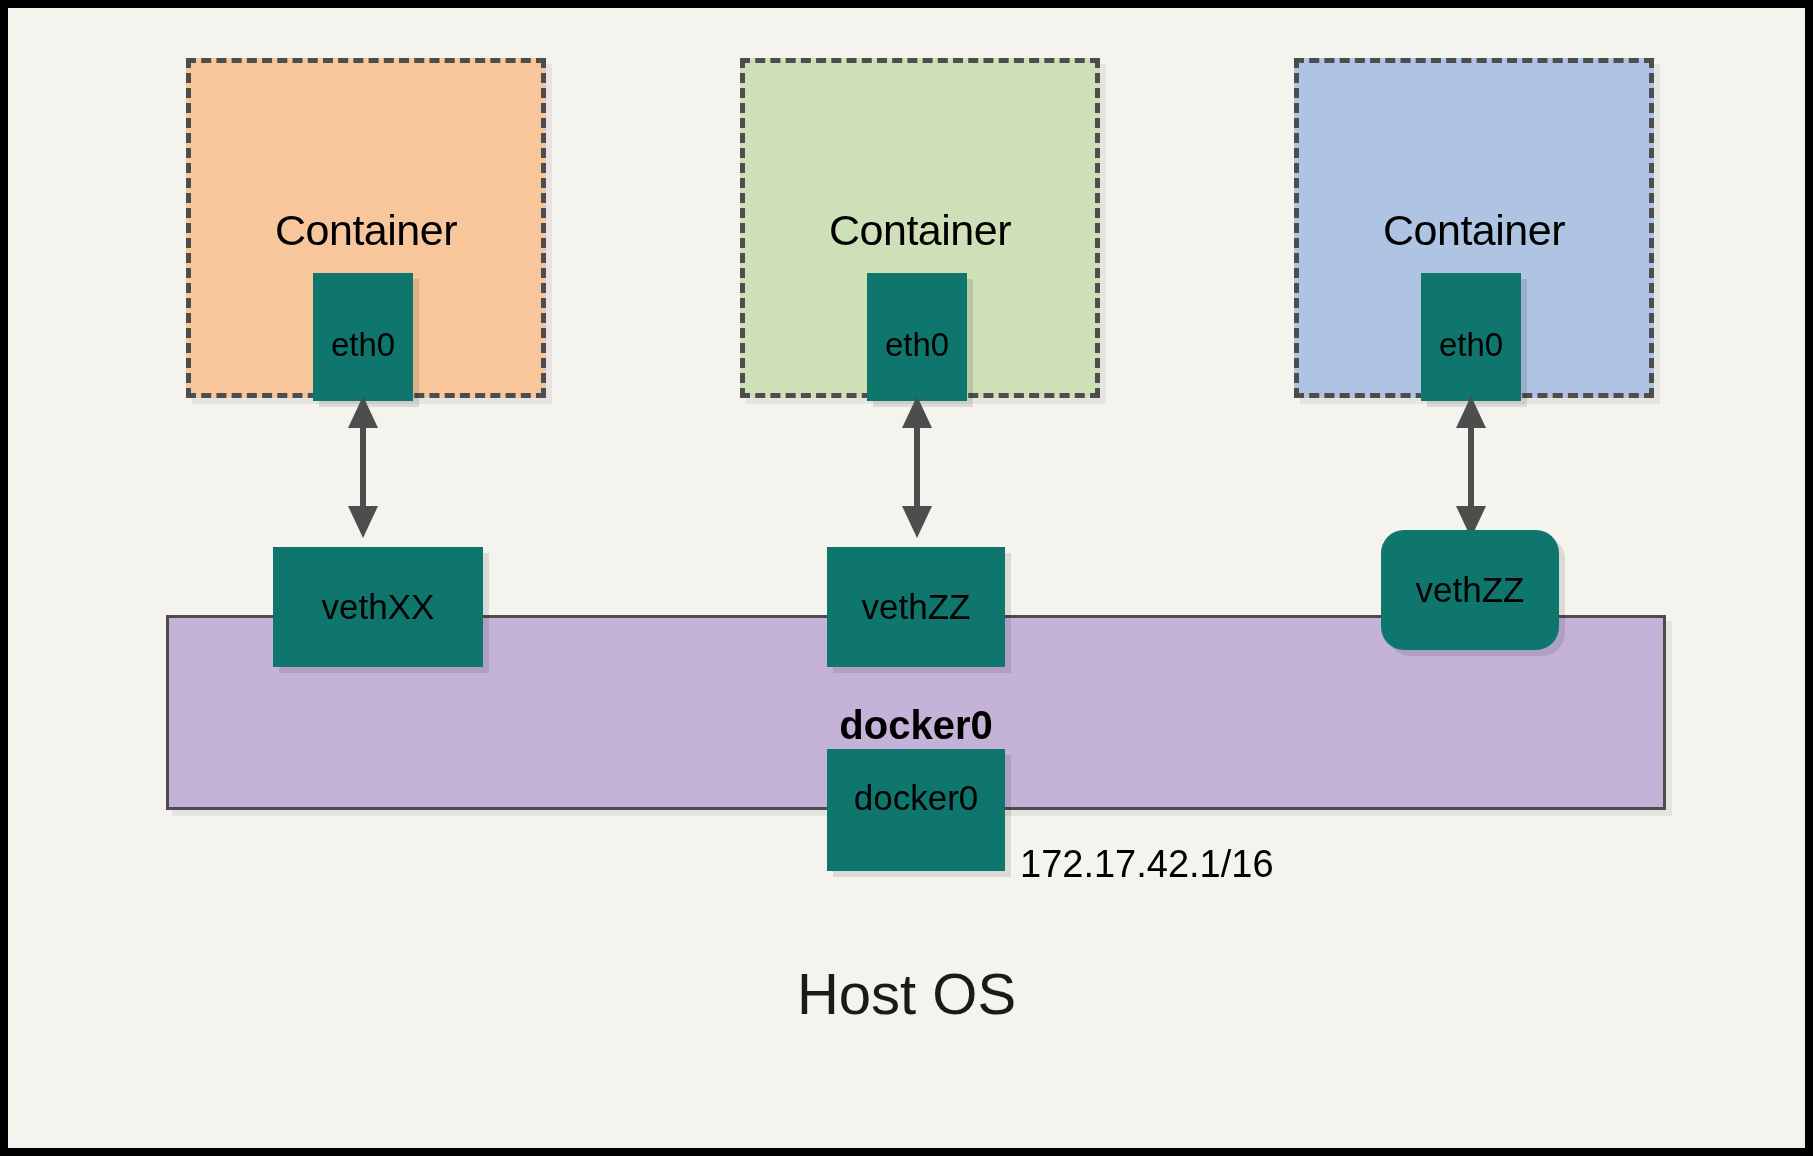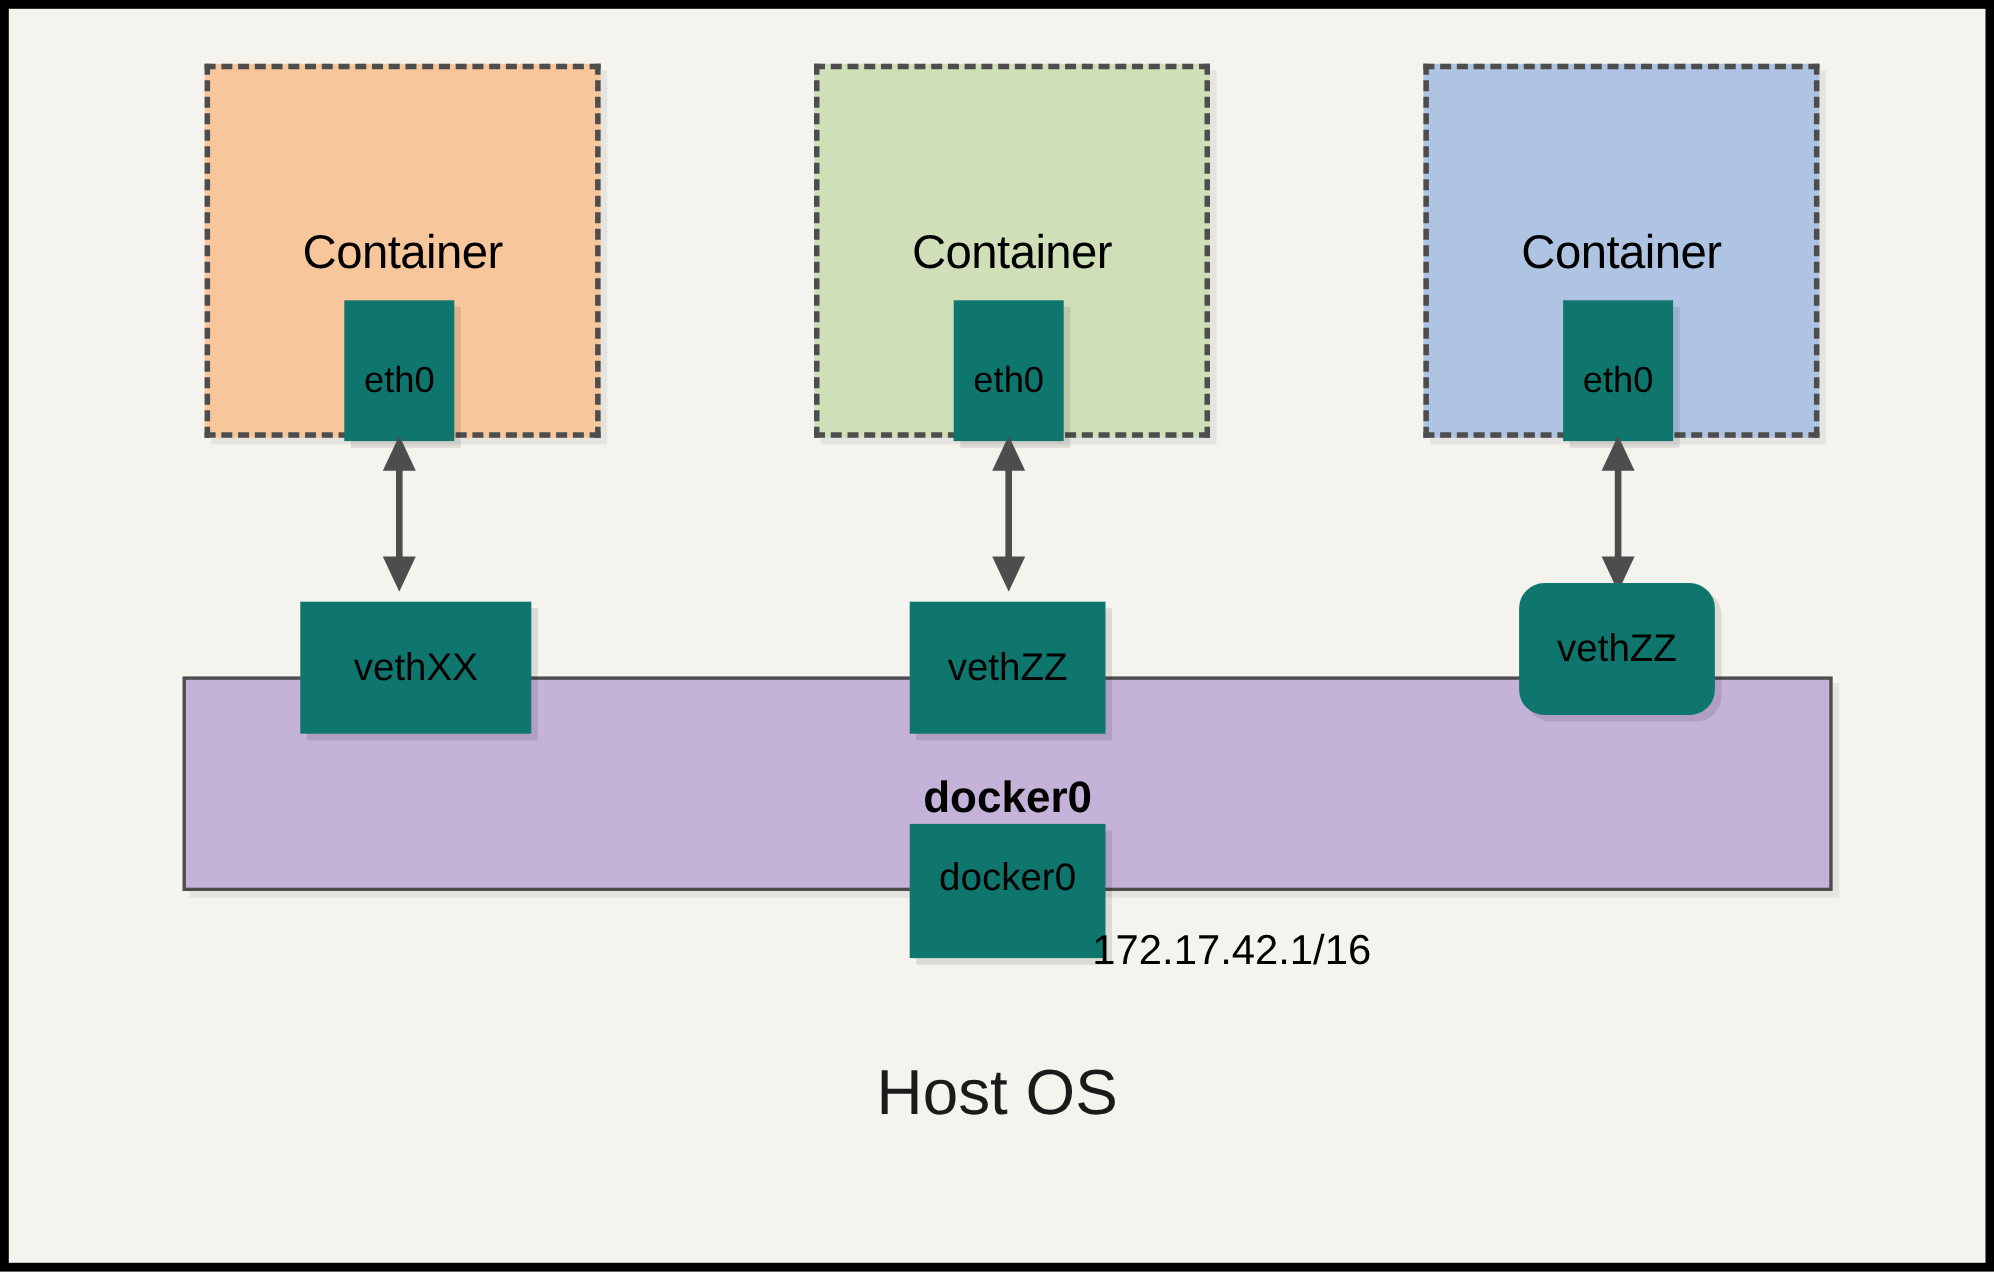--- a/index.html
+++ b/index.html
@@ -168,18 +168,18 @@
       <span>vethZZ</span>
     </div>
     <div class="note note-veth" style="left:1373px; top:522px; width:178px; height:120px;border-radius:23px;">
       <span>vethZZ</span>
     </div>
 
     <div class="note note-docker0" style="left:819px; top:741px; width:178px; height:122px;">
       <span>docker0</span>
     </div>
 
-    <div id="ip-label" style="left:985px; top:835px;text-align:center;">172.17.42.1/16</div>
+    <div id="ip-label" style="left:1012px; top:835px;text-align:center;">172.17.42.1/16</div>
 
     <div id="host-os-label" style="top:952px;">Host OS</div>
 
   </div>
 </div>
 
 </body></html>

